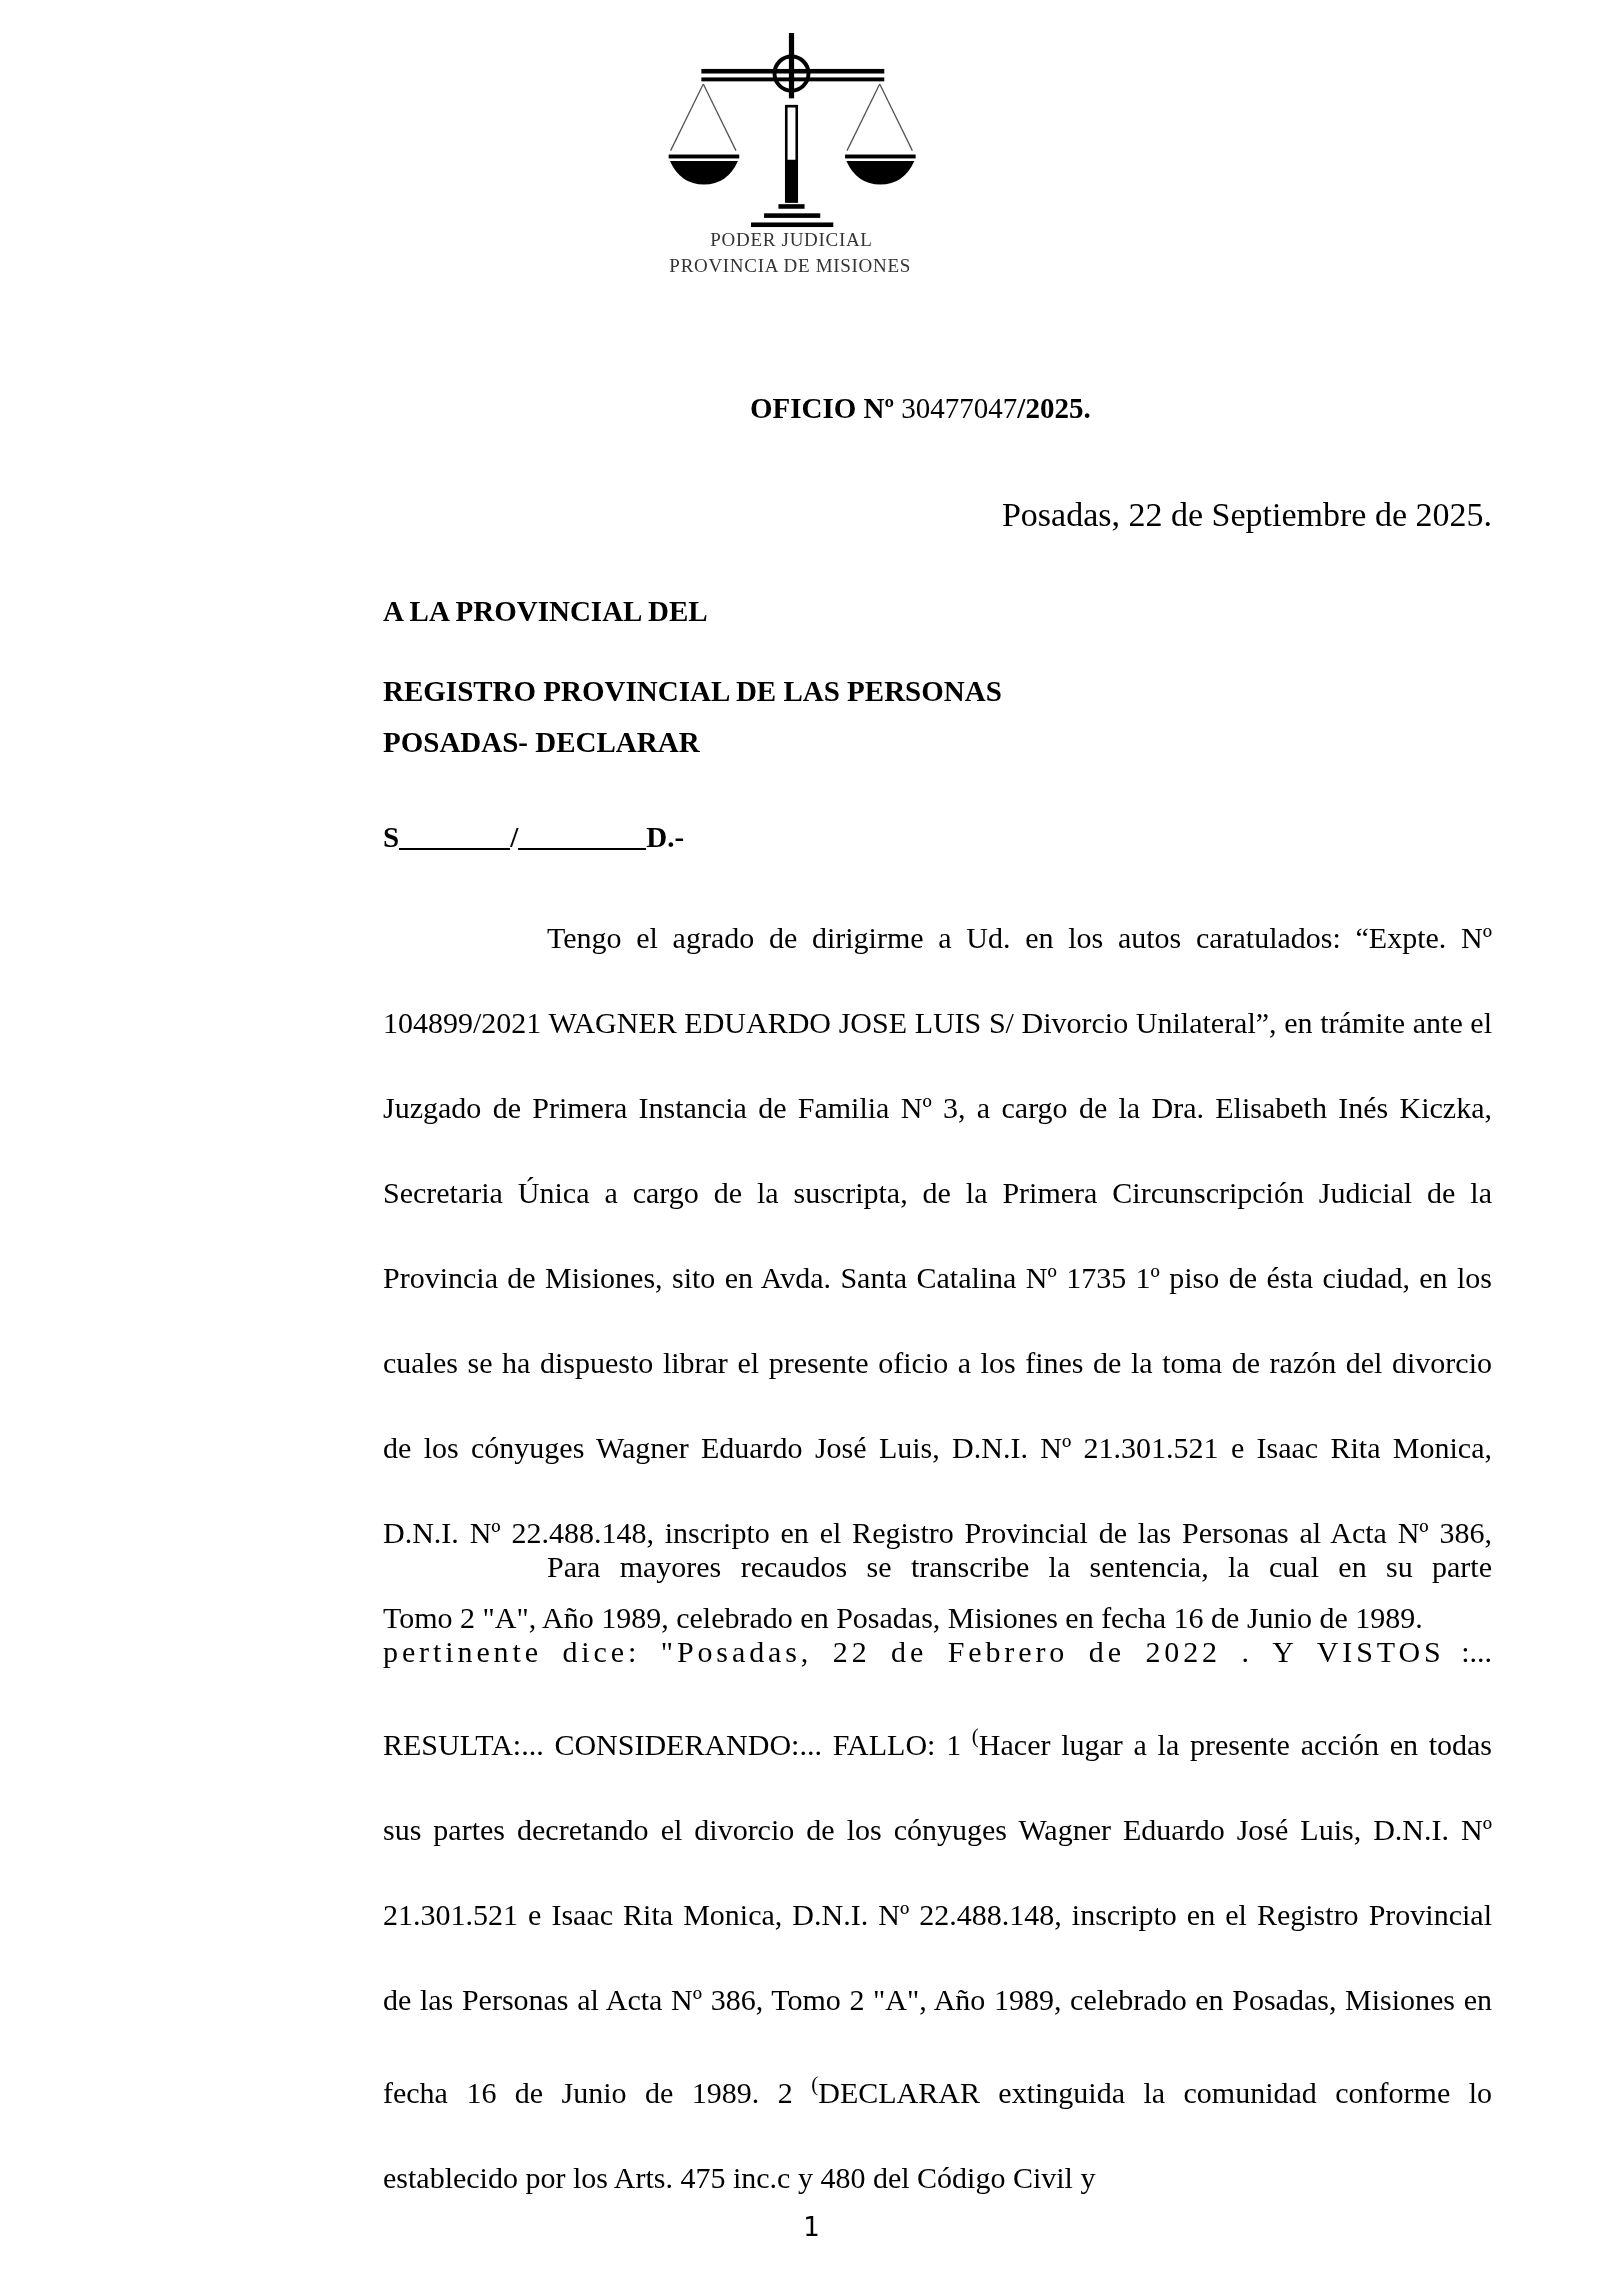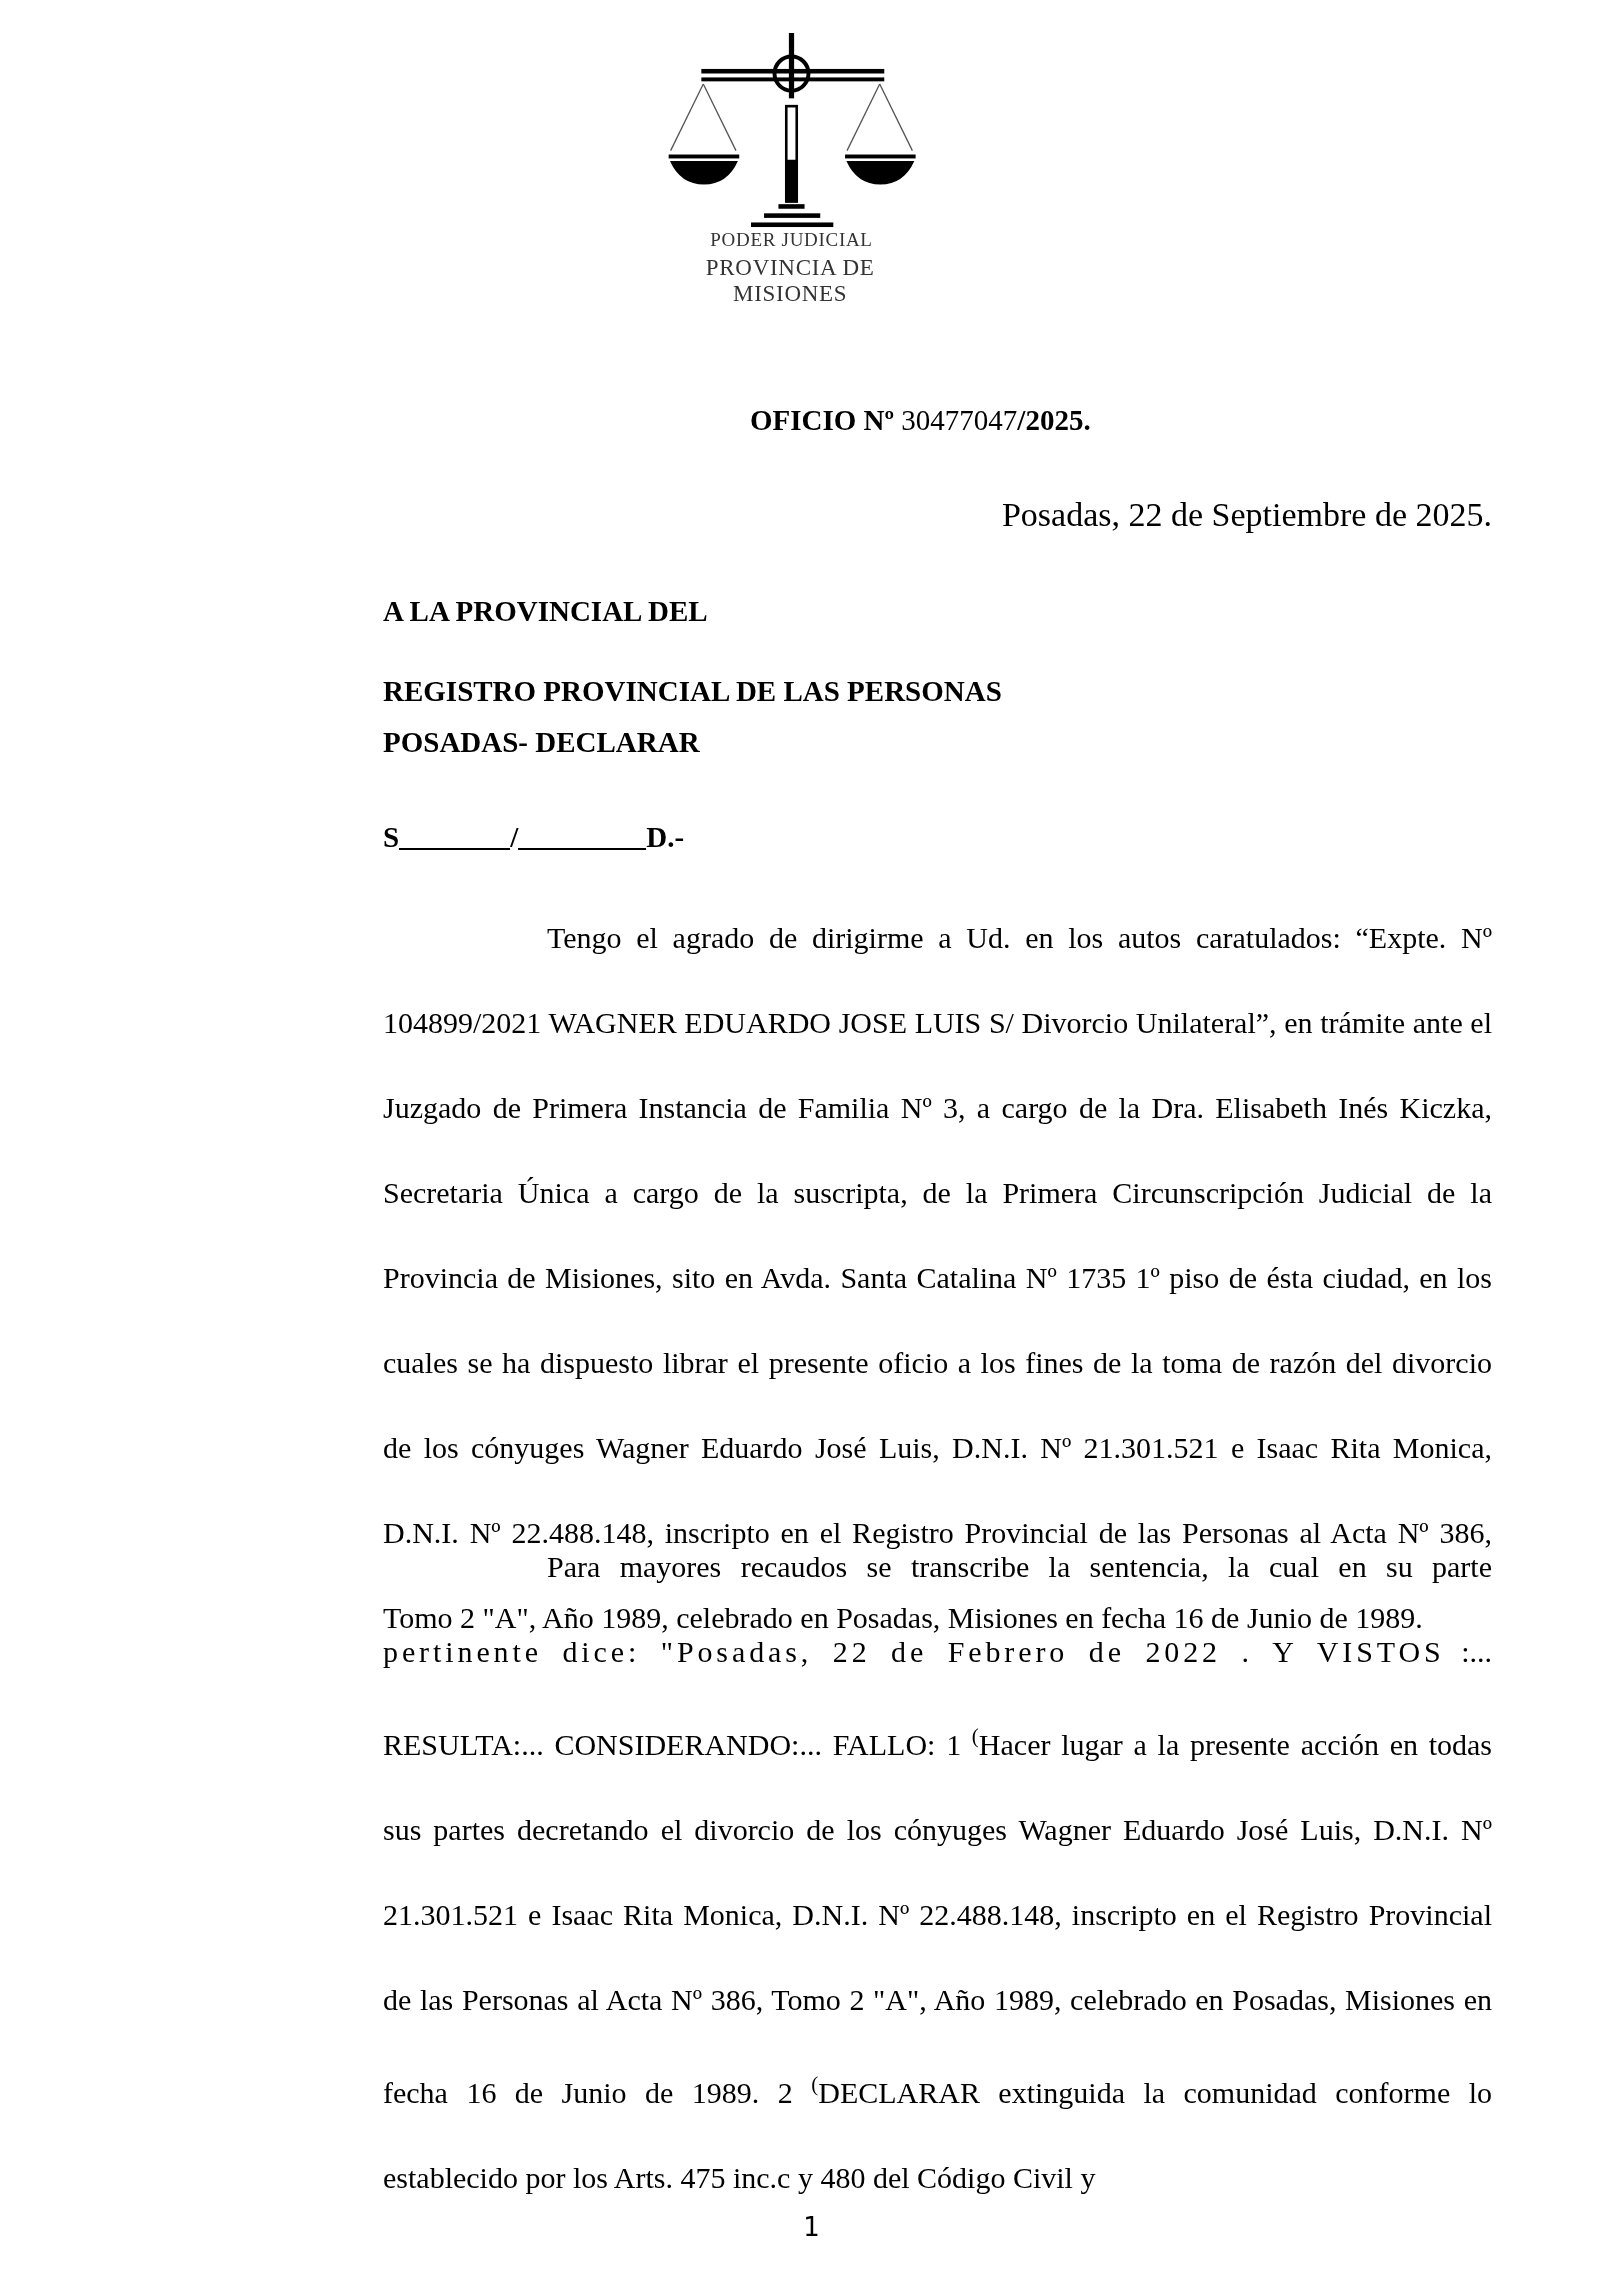--- a/index.html
+++ b/index.html
@@ -4,23 +4,23 @@
   <style>
     html, body { margin: 0; padding: 0; background: #ffffff; }
     body { width: 1623px; height: 2295px; position: relative; overflow: hidden;
            font-family: "Liberation Serif", "DejaVu Serif", serif; color: #000; }
 
     .logo { position: absolute; left: 654px; top: 33px; width: 314px; height: 262px; }
     .logo svg { position: absolute; left: 0; top: 0; }
     .logo-text { position: absolute; left: 0; width: 275px; text-align: center;
                  font-family: "Liberation Serif", serif; color: #333; letter-spacing: 0.7px; }
     .logo-line1 { top: 196px; font-size: 19px; text-align: center; }
-    .logo-line2 { top: 222px; font-size: 23px; left: -1.3px; }
+    .logo-line2 { top: 222px; font-size: 19px; left: -1.3px; }
 
-    .oficio { position: absolute; left: 750px; top: 404px; font-size: 29px; white-space: nowrap; text-align: right; }
+    .oficio { position: absolute; left: 750px; top: 392px; font-size: 29px; white-space: nowrap; text-align: right; }
     .oficio b { font-weight: bold; }
     .date { position: absolute; right: 131px; top: 496px; font-size: 34px; white-space: nowrap; }
 
     .addr { position: absolute; left: 383px; font-size: 29px; font-weight: bold; white-space: nowrap; }
     .addr1 { top: 595px; }
     .addr2 { top: 661px; margin-top: 14px; }
     .addr3 { top: 726px; }
     .addr4 { top: 793px; margin-top: 28px; }
     .blank { display: inline-block; border-bottom: 2.6px solid #000; height: 0; vertical-align: baseline; margin-bottom: -2.6px; }
     .blank1 { width: 111px; }

